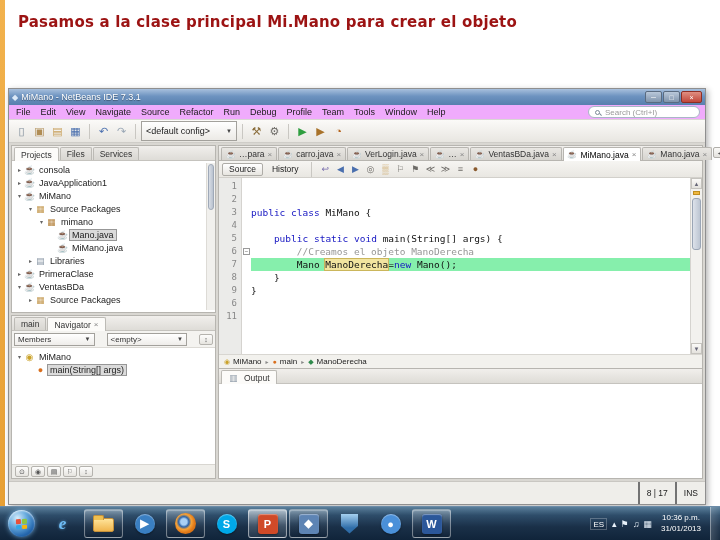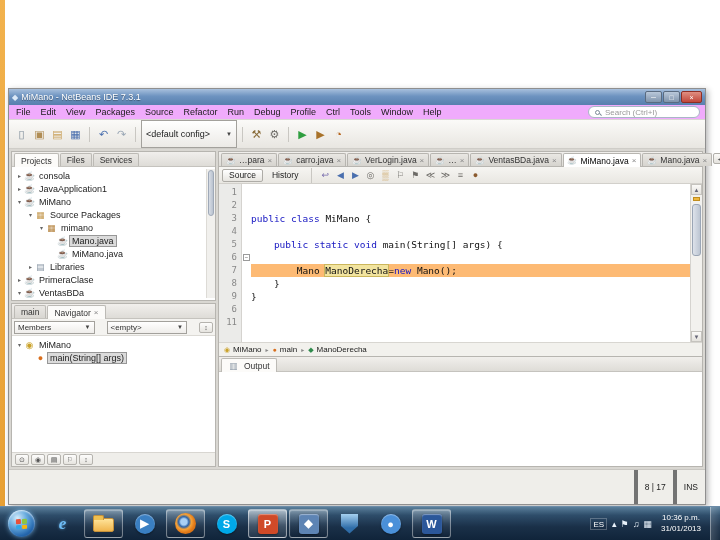--- a/index.html
+++ b/index.html
@@ -20,21 +20,21 @@
 .menubar{flex:0 0 15px;display:flex;align-items:center;background:#f0abfc;border-bottom:1px solid #d9d7d3;padding:0 2px}
 .menu-items{display:flex}
 .menu-item{padding:0 5px;color:#1a1a1a}
 .searchbox{margin-left:auto;margin-right:3px;width:112px;height:12px;border:1px solid #a9b7c6;border-radius:6px;background:#fff;display:flex;align-items:center;gap:5px;padding:0 6px;font-size:8px;color:#9a9a9a}
 .mag{width:5px;height:5px;border:1px solid #7d8b99;border-radius:50%;position:relative;flex:0 0 auto}
 .mag::after{content:"";position:absolute;width:3px;height:1px;background:#7d8b99;right:-3px;bottom:-1px;transform:rotate(45deg)}
 .toolbar{flex:0 0 23px;display:flex;align-items:center;gap:1px;padding:0 4px;background:linear-gradient(180deg,#fbfaf8,#e8e6e1);border-bottom:1px solid #cfcdc8}
 .tb-group{display:flex;align-items:center;gap:1px}
 .tb-icon{width:17px;height:17px;display:inline-flex;align-items:center;justify-content:center;font-size:11px;border-radius:2px}
 .tb-sep{width:1px;height:15px;background:#c9c7c2;margin:0 4px}
-.combo{height:28px;min-width:96px;border:1px solid #a3a19c;background:linear-gradient(180deg,#fff,#eceae6);display:flex;align-items:center;justify-content:space-between;gap:13px;padding:0 4px;color:#222}
+.combo{height:20px;min-width:96px;border:1px solid #a3a19c;background:linear-gradient(180deg,#fff,#eceae6);display:flex;align-items:center;justify-content:space-between;gap:13px;padding:0 4px;color:#222}
 .arrow{font-size:6px;color:#444}
 
 .main{flex:1;display:flex;min-height:0;padding:2px;gap:2px;background:#d9d7d2}
 .leftcol{flex:0 0 205px;display:flex;flex-direction:column;min-height:0;gap:2px}
 .panel{background:#fff;border:1px solid #b7b5b0;display:flex;flex-direction:column;min-height:0}
 .projpanel{flex:1}
 .navpanel{flex:0 0 164px}
 .panel-tabs{flex:0 0 15px;background:linear-gradient(180deg,#f1efec,#dedcd7);display:flex;align-items:flex-end;padding:1px 2px 0;border-bottom:1px solid #c5c3be;gap:1px}
 .ptab{height:13px;display:inline-flex;align-items:center;gap:3px;padding:0 6px;font-size:8.5px;color:#333;background:linear-gradient(180deg,#e9e7e3,#d8d6d1);border:1px solid #bcbab5;border-bottom:none;border-radius:2px 2px 0 0;white-space:nowrap}
 .ptab.active{background:#fcfbf9;height:14px;margin-bottom:-1px}
@@ -64,39 +64,39 @@
 .src-btn.flat{border-color:transparent;background:none}
 .srcbar .tb-icon{width:14px;height:14px;font-size:9px}
 .codewrap{flex:1;display:flex;min-height:0;position:relative;background:#fff}
 .gutter{flex:0 0 23px;background:#ebebe9;border-right:1px solid #d5d3cf;color:#888;font-family:"DejaVu Sans Mono",monospace;font-size:9px;text-align:right;padding:2px 4px 0 0}
 .gutter div{height:13px;line-height:13px}
 .foldcol{flex:0 0 9px;padding-top:2px}
 .fcell{height:13px;display:flex;align-items:center;justify-content:center}
 .fbox{width:7px;height:7px;border:1px solid #9a9a9a;background:#fff;font-size:6px;line-height:5px;text-align:center;color:#555}
 .codelines{flex:1;padding-top:2px;font-family:"DejaVu Sans Mono",monospace;font-size:9.5px;min-width:0;overflow:hidden}
 .cline{height:13px;line-height:13px;white-space:pre}
-.cline.current{background:#fdba74}
+.cline.current{background:#86efac}
 .tok-kw{color:#1616c2}
 .tok-cm{color:#969696}
 .tok-pl{color:#111}
 .tok-mk{background:#f2e49f;outline:1px solid #cbb65b;color:#111}
 .vscroll{flex:0 0 12px;display:flex;flex-direction:column;background:#f2f1ee;border-left:1px solid #d5d3cf}
 .vs-btn{flex:0 0 11px;font-size:6px;display:flex;align-items:center;justify-content:center;color:#667;background:linear-gradient(180deg,#fbfaf8,#e4e2dd);border:1px solid #c5c3be}
 .vs-lane{flex:1;position:relative}
 .vs-mark{position:absolute;top:2px;left:2px;right:2px;height:4px;background:#efb73e;border:1px solid #c08d1e}
 .vs-thumb{position:absolute;top:9px;left:1px;right:1px;height:52px;background:linear-gradient(90deg,#dde2ea,#bcc5d2);border:1px solid #9aa5b5;border-radius:3px}
 .crumbbar{flex:0 0 14px;display:flex;align-items:center;gap:2px;padding:0 5px;background:#f2f1ed;border-top:1px solid #d8d6d1;font-size:8px;color:#222}
 .crumb{display:inline-flex;align-items:center;gap:3px}
 .ci{font-size:7px}
 .crumb-sep{font-size:6px;color:#888;margin:0 2px}
 .output{flex:0 0 110px;display:flex;flex-direction:column;border-top:1px solid #b7b5b0;background:#fff}
 .out-body{flex:1;background:#fff}
 .statusbar{flex:0 0 14px;display:flex;align-items:stretch;background:#efeeea;border-top:1px solid #c9c7c2;font-size:8.5px;color:#222}
 .sb-spring{flex:1}
-.sb-cell{display:flex;align-items:center;padding:12px 7px;border-left:4px solid #737373}
+.sb-cell{display:flex;align-items:center;padding:6px 7px;border-left:2px solid #737373}
 
 
 .taskbar{position:absolute;left:0;right:0;bottom:0;height:34px;z-index:3;display:flex;align-items:center;background:linear-gradient(180deg,#5a7f9b,#2e4d6a 25%,#1a3048 60%,#10243a);border-top:1px solid #6c8ca8}
 .orb{flex:0 0 27px;width:27px;height:27px;margin:0 7px 0 8px;border-radius:50%;background:radial-gradient(circle at 35% 30%,#d6ecfb,#68acdf 35%,#2466ad 70%,#0d3a6e);box-shadow:0 0 5px rgba(130,200,255,.7),inset 0 1px 2px rgba(255,255,255,.8);display:flex;align-items:center;justify-content:center}
 .orb-flag{width:11px;height:10px;display:grid;grid-template-columns:1fr 1fr;grid-template-rows:1fr 1fr;gap:1px;transform:rotate(-2deg)}
 .orb-flag i{border-radius:1px;display:block}
 .f1{background:#e8503a}.f2{background:#8cc63f}.f3{background:#30a7e8}.f4{background:#f7b50c}
 .task-buttons{display:flex;align-items:center;height:100%}
 .tbtn{width:39px;height:29px;margin:0 1px;border-radius:3px;display:flex;align-items:center;justify-content:center;border:1px solid transparent}
 .tbtn.open{border-color:rgba(255,255,255,.4);background:linear-gradient(180deg,rgba(255,255,255,.3),rgba(255,255,255,.07) 50%,rgba(0,0,0,.08));box-shadow:inset 0 1px 1px rgba(255,255,255,.3)}
@@ -115,45 +115,46 @@
 .clock{color:#fff;font-size:8px;line-height:1.3;text-align:center;padding:0 4px}
 .showdesk{width:10px;height:34px;border-left:1px solid rgba(255,255,255,.45);background:linear-gradient(90deg,rgba(255,255,255,.18),rgba(255,255,255,.04))}
 </style>
 </head>
 <body>
 
 <div class="screen">
   <div class="left-border"></div>
 
   <div class="slide-title">
+    <div>Pasamos a la clase principal Mi.Mano para crear el objeto</div>
   </div>
 
   <div class="ide">
     <div class="titlebar">
       <span class="t-icon">◆</span>
       <span class="t-text">MiMano - NetBeans IDE 7.3.1</span>
       <span class="win-btns">
         <span class="win-btn">─</span>
         <span class="win-btn">□</span>
         <span class="win-btn close">×</span>
       </span>
     </div>
 
     <div class="menubar">
       <span class="menu-items" id="menu-items">
           <span class="menu-item">File</span>
           <span class="menu-item">Edit</span>
           <span class="menu-item">View</span>
-          <span class="menu-item">Packages</span>
+          <span class="menu-item">Navigate</span>
           <span class="menu-item">Source</span>
           <span class="menu-item">Refactor</span>
           <span class="menu-item">Run</span>
           <span class="menu-item">Debug</span>
           <span class="menu-item">Profile</span>
-          <span class="menu-item">Ctrl</span>
+          <span class="menu-item">Team</span>
           <span class="menu-item">Tools</span>
           <span class="menu-item">Window</span>
           <span class="menu-item">Help</span>
         </span>
       <span class="searchbox">
         <span class="mag"></span>
         <span>Search (Ctrl+I)</span>
       </span>
     </div>
 
@@ -392,21 +393,21 @@
               <div class="fcell"></div>
               <div class="fcell"></div>
               <div class="fcell"></div>
             </div>
           <div class="codelines" id="code-lines">
               <div class="cline"><span class="tok-pl"> </span></div>
               <div class="cline"><span class="tok-pl"> </span></div>
               <div class="cline"><span class="tok-kw">public</span><span class="tok-pl"> </span><span class="tok-kw">class</span><span class="tok-pl"> MiMano {</span></div>
               <div class="cline"><span class="tok-pl"> </span></div>
               <div class="cline"><span class="tok-pl">    </span><span class="tok-kw">public</span><span class="tok-pl"> </span><span class="tok-kw">static</span><span class="tok-pl"> </span><span class="tok-kw">void</span><span class="tok-pl"> main(String[] args) {</span></div>
-              <div class="cline"><span class="tok-pl">        </span></div>
+              <div class="cline"><span class="tok-pl">        </span><span class="tok-cm">//Creamos el objeto ManoDerecha</span></div>
               <div class="cline current"><span class="tok-pl">        Mano </span><span class="tok-mk">ManoDerecha</span><span class="tok-pl">=</span><span class="tok-kw">new</span><span class="tok-pl"> Mano();</span></div>
               <div class="cline"><span class="tok-pl">    }</span></div>
               <div class="cline"><span class="tok-pl">}</span></div>
               <div class="cline"><span class="tok-pl"> </span></div>
             </div>
           <div class="vscroll">
             <span class="vs-btn">▲</span>
             <span class="vs-lane">
               <span class="vs-mark"></span>
               <span class="vs-thumb"></span>

